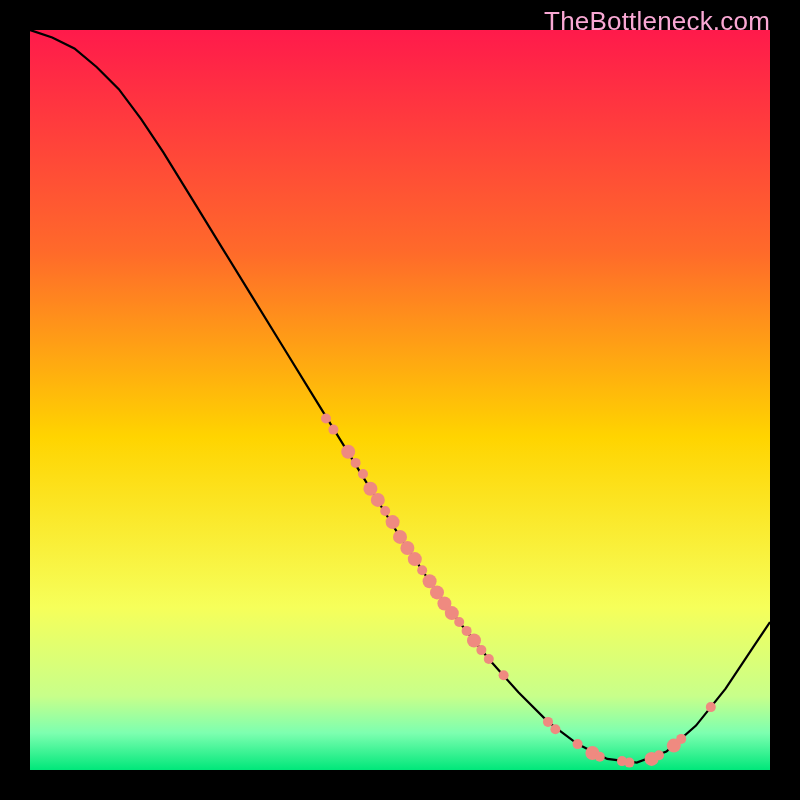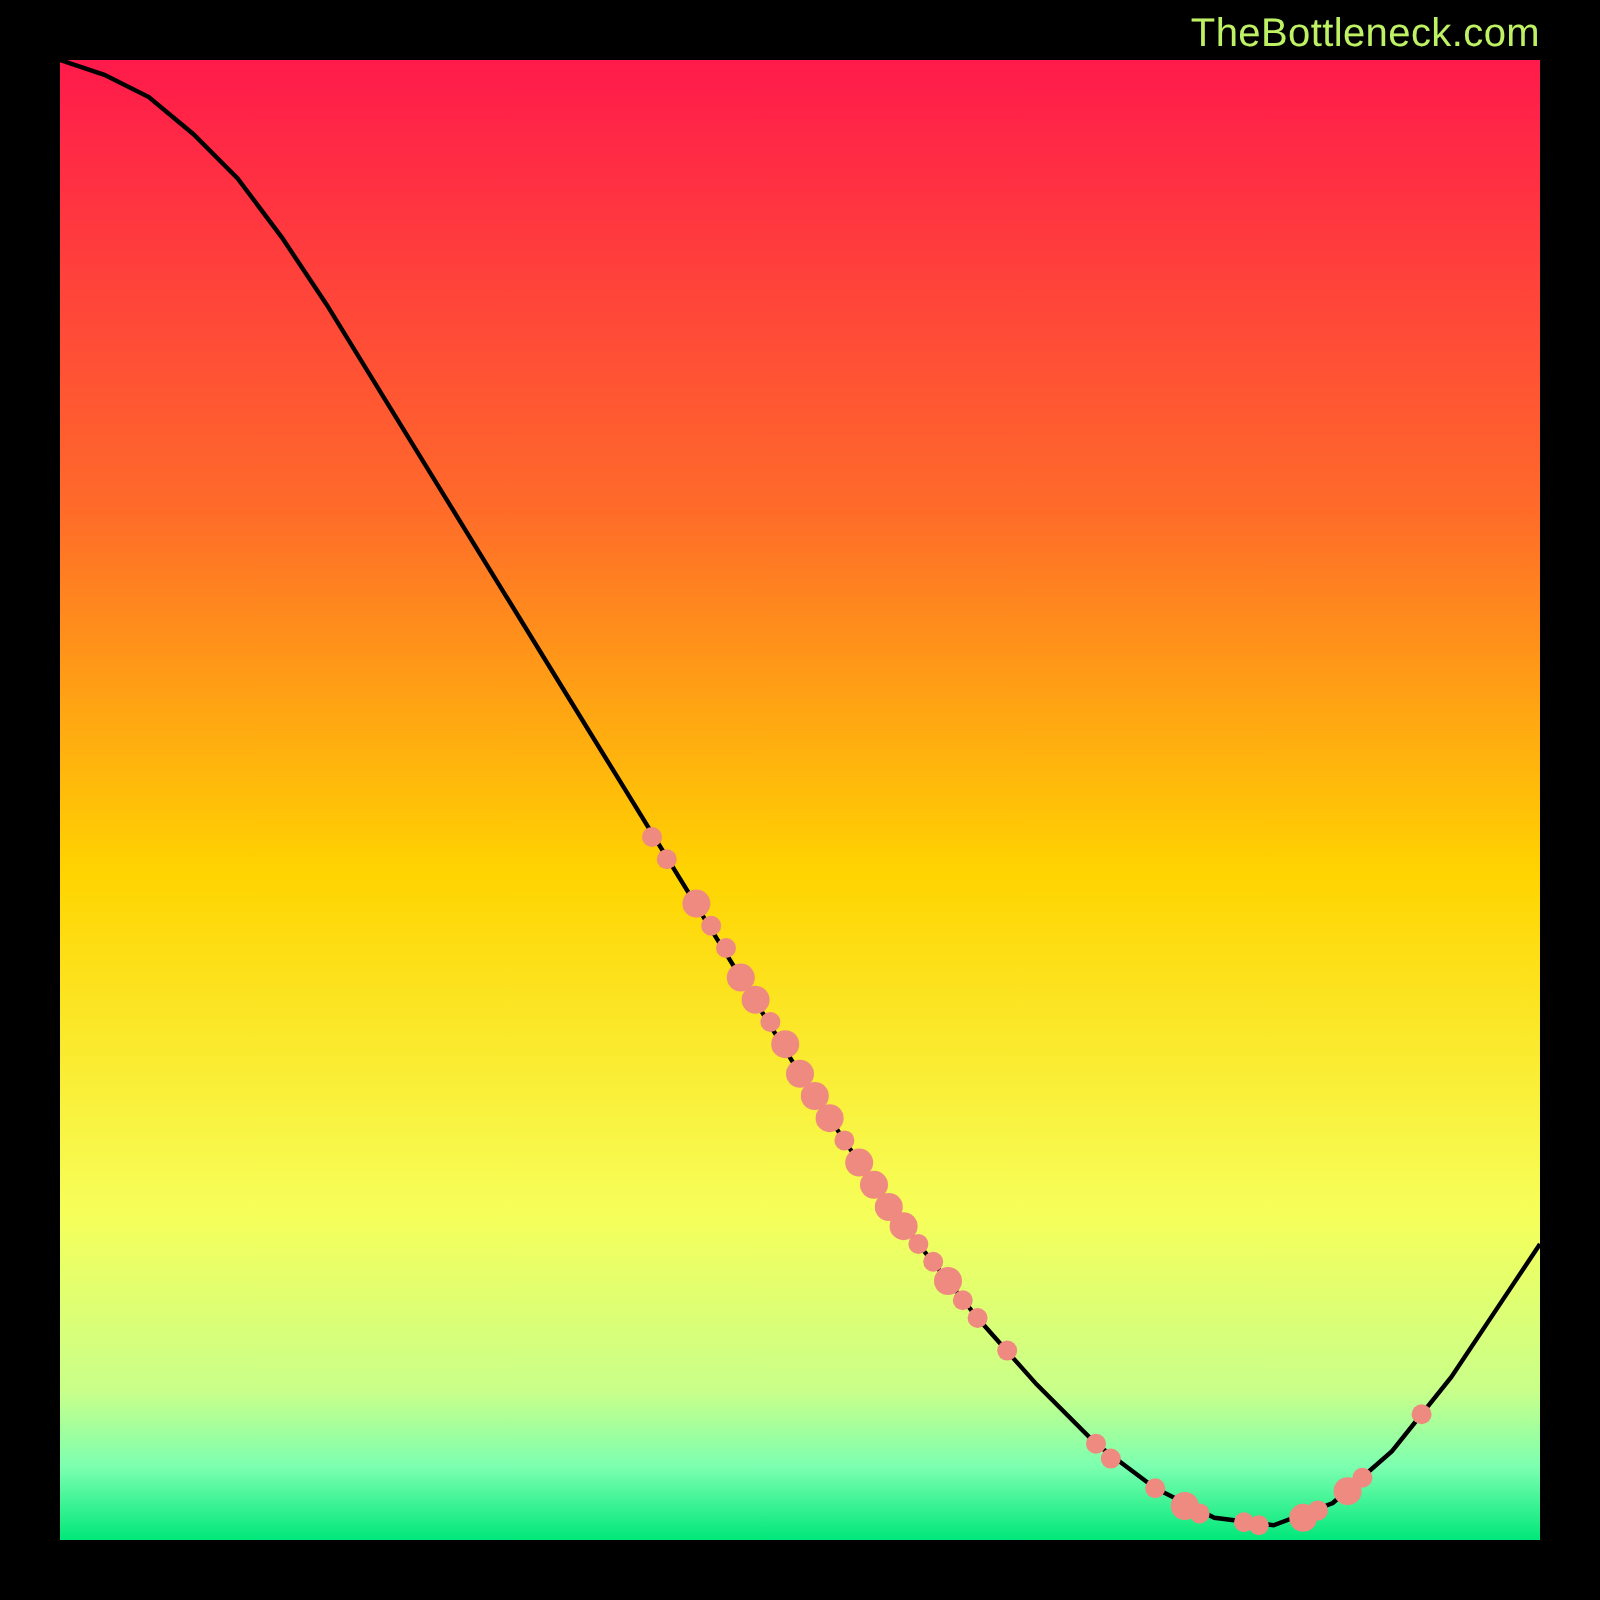--- a/index.html
+++ b/index.html
@@ -21,22 +21,22 @@
     position: absolute;
     left: 30px;
     top: 30px;
     width: 740px;
     height: 740px;
   }
   .watermark {
     position: absolute;
     top: 6px;
     right: 30px;
-    color: #bef264;
-    font-size: 20px;
+    color: #f9a8d4;
+    font-size: 26px;
     font-weight: 500;
     letter-spacing: 0.2px;
   }
   svg { display: block; }
 </style>
 </head>
 <body>
 
 <div class="frame">
   <div class="watermark">TheBottleneck.com</div>

